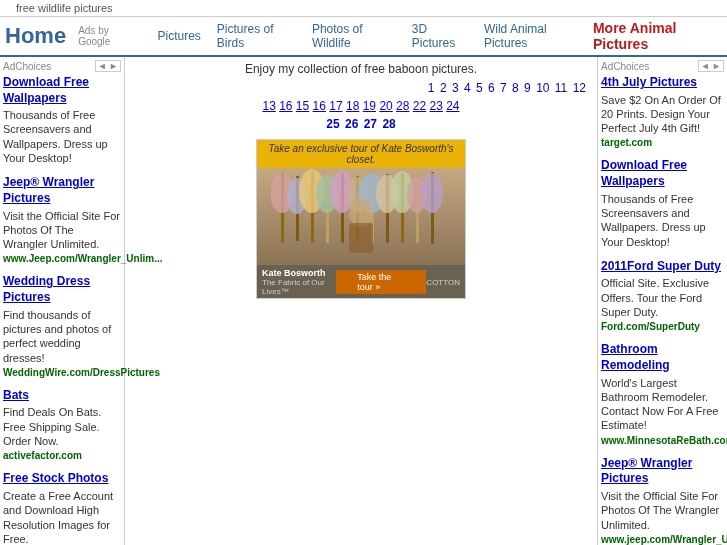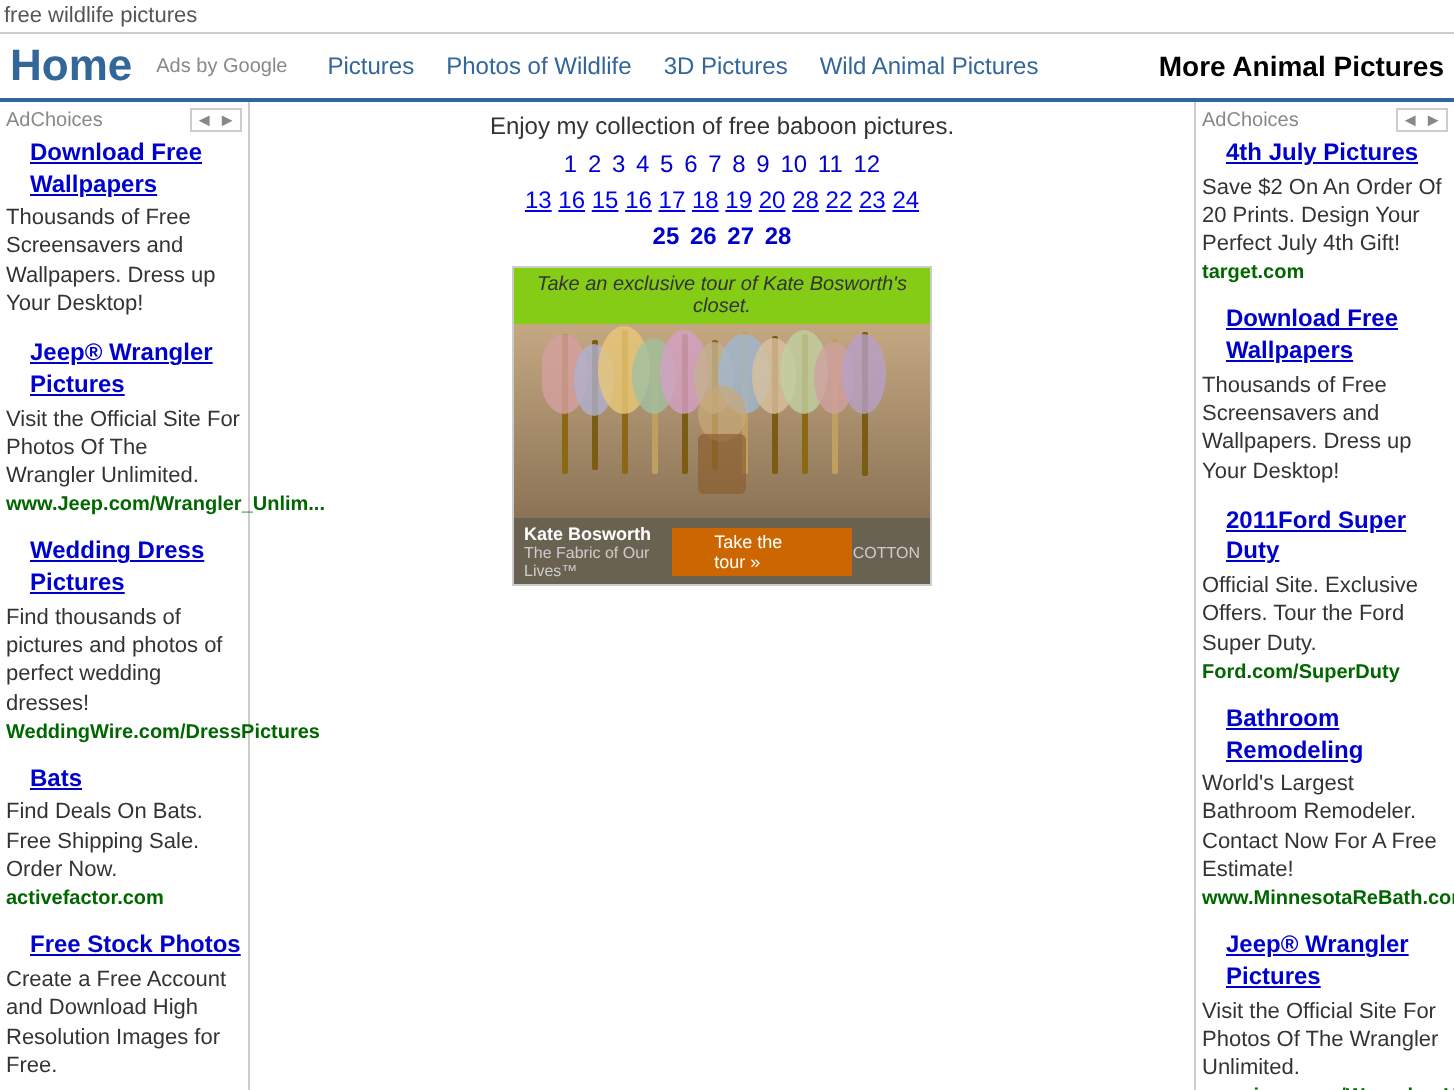--- a/index.html
+++ b/index.html
@@ -1,50 +1,50 @@
 <!DOCTYPE html>
 <html><head>
   <meta charset="utf-8">
   <style>
     * { margin: 0; padding: 0; box-sizing: border-box; }
     body { font-family: Arial, sans-serif; font-size: 12px; background: #fff; color: #000; width: 727px; }
 
     
-    #top-bar { background: #fff; border-bottom: 1px solid #ccc; padding: 2px 2px; font-size: 11px; color: #555; }
+    #top-bar { background: #fff; border-bottom: 1px solid #ccc; padding: 2px 16px; font-size: 11px; color: #555; }
 
     
     #nav-bar { background: #fff; border-bottom: 2px solid #336699; padding: 3px 5px; display: flex; align-items: center; gap: 4px; }
     #nav-home { font-size: 22px; font-weight: bold; color: #336699; margin-right: 8px; text-decoration: none; }
     #ads-by-google { font-size: 10px; color: #888; margin-right: 10px; }
     .nav-link { font-size: 12px; color: #336699; text-decoration: none; margin: 0 6px; }
-    #more-animal { font-size: 14px; font-weight: bold; color: #000000; margin-left: auto; }
+    #more-animal { font-size: 14px; font-weight: bold; color: #b91c1c; margin-left: auto; }
 
     
     #main-layout { display: flex; width: 727px; }
 
     
     #left-sidebar { width: 125px; min-width: 125px; border-right: 1px solid #ccc; padding: 3px; font-size: 11px; }
     .ad-choices-bar { display: flex; align-items: center; justify-content: space-between; font-size: 10px; color: #888; margin-bottom: 3px; }
     .ad-choices-btn { font-size: 9px; color: #888; border: 1px solid #ccc; padding: 0 2px; cursor: pointer; }
     .sidebar-ad { margin-bottom: 10px; }
-    .sidebar-ad-title { color: #0000cc; font-size: 12px; font-weight: bold; text-decoration: underline; cursor: pointer; line-height: 1.3; margin-left: 12px; }
+    .sidebar-ad-title { color: #0000cc; font-size: 12px; font-weight: bold; text-decoration: underline; cursor: pointer; line-height: 1.3; }
     .sidebar-ad-text { font-size: 11px; color: #333; line-height: 1.3; margin-top: 2px; }
     .sidebar-ad-url { font-size: 10px; color: #006600; margin-top: 2px; font-weight: bold; }
 
     
     #main-content { flex: 1; padding: 5px 10px; min-width: 0; }
     #page-title-text { font-size: 12px; color: #333; text-align: center; margin-bottom: 5px; }
-    #pagination-top { text-align: center; margin-bottom: 4px; font-size: 12px; }
+    #pagination-top { text-align: right; margin-bottom: 4px; font-size: 12px; }
     #pagination-top a, #pagination-bottom a { color: #0000cc; text-decoration: none; margin: 0 1px; }
     #pagination-bottom { text-align: center; margin-top: 4px; font-size: 12px; }
     .page-num-bold { color: #0000cc; font-weight: bold; }
 
     
     #main-ad-banner { width: 210px; height: 160px; border: 1px solid #ccc; margin: 8px auto; position: relative; background: #d4c4a0; overflow: hidden; }
-    #banner-top { background: #84cc16; padding: 3px 5px; font-size: 10px; font-style: italic; color: #333; text-align: center; }
+    #banner-top { background: #eab308; padding: 3px 5px; font-size: 10px; font-style: italic; color: #333; text-align: center; }
     #banner-image-area { flex: 1; background: #8B7355; position: relative; display: flex; align-items: flex-end; }
     #banner-clothes { width: 100%; height: 100%; background: linear-gradient(to bottom, #c4a882, #8B7355); display: flex; align-items: center; justify-content: center; }
     #banner-clothes-inner { font-size: 9px; color: #3a2a1a; text-align: center; }
     #banner-bottom { background: rgba(0,0,0,0.5); padding: 3px 5px; display: flex; align-items: center; justify-content: flex-end; }
     #banner-button { background: #cc6600; color: #fff; font-size: 9px; padding: 2px 21px; cursor: pointer; }
     #banner-logo { color: #ccc; font-size: 8px; }
 
     
     #right-sidebar { width: 130px; min-width: 130px; border-left: 1px solid #ccc; padding: 3px; font-size: 11px; }
   </style>
@@ -52,20 +52,21 @@
 <body>
 
 <div id="top-bar">
   <span>free wildlife pictures</span>
 </div>
 
 <div id="nav-bar">
   <a id="nav-home" href="#">Home</a>
   <span id="ads-by-google">Ads by Google</span>
   <a class="nav-link" href="#">Pictures</a>
+  <a class="nav-link" href="#">Pictures of Birds</a>
   <a class="nav-link" href="#">Photos of Wildlife</a>
   <a class="nav-link" href="#">3D Pictures</a>
   <a class="nav-link" href="#">Wild Animal Pictures</a>
   <span id="more-animal">More Animal Pictures</span>
 </div>
 
 <div id="main-layout">
 
   <div id="left-sidebar">
     <div class="ad-choices-bar">

